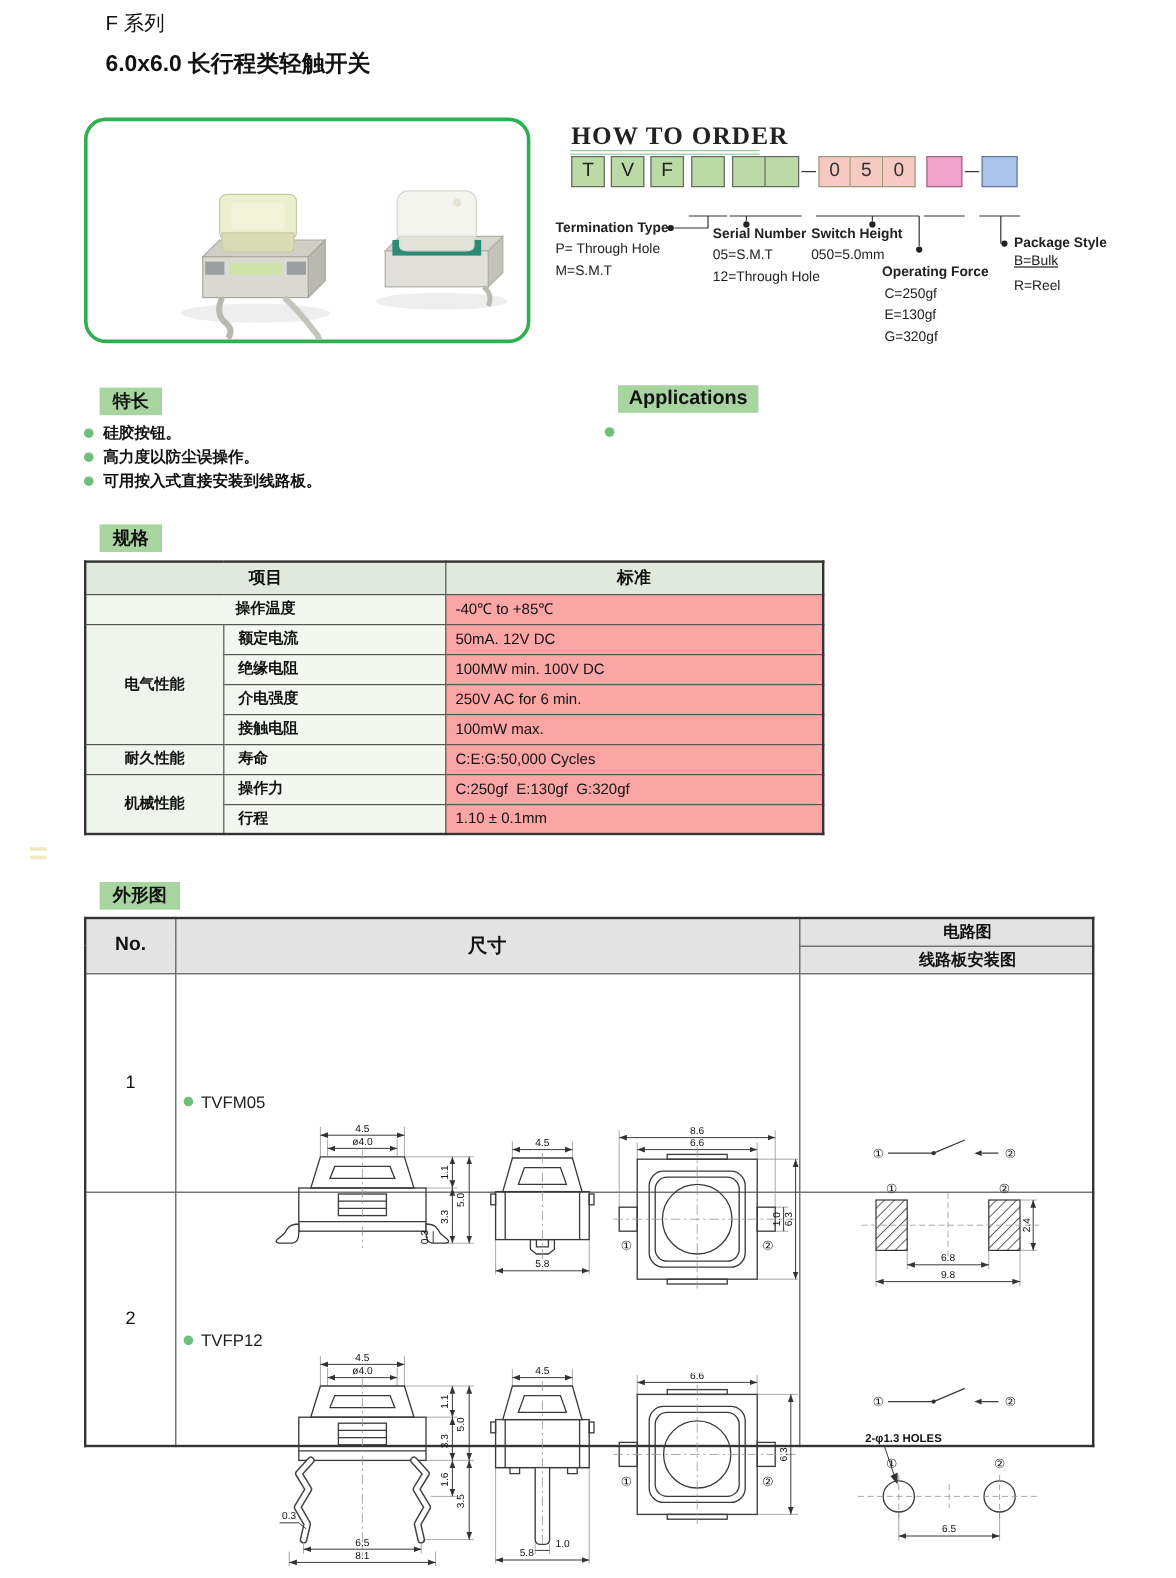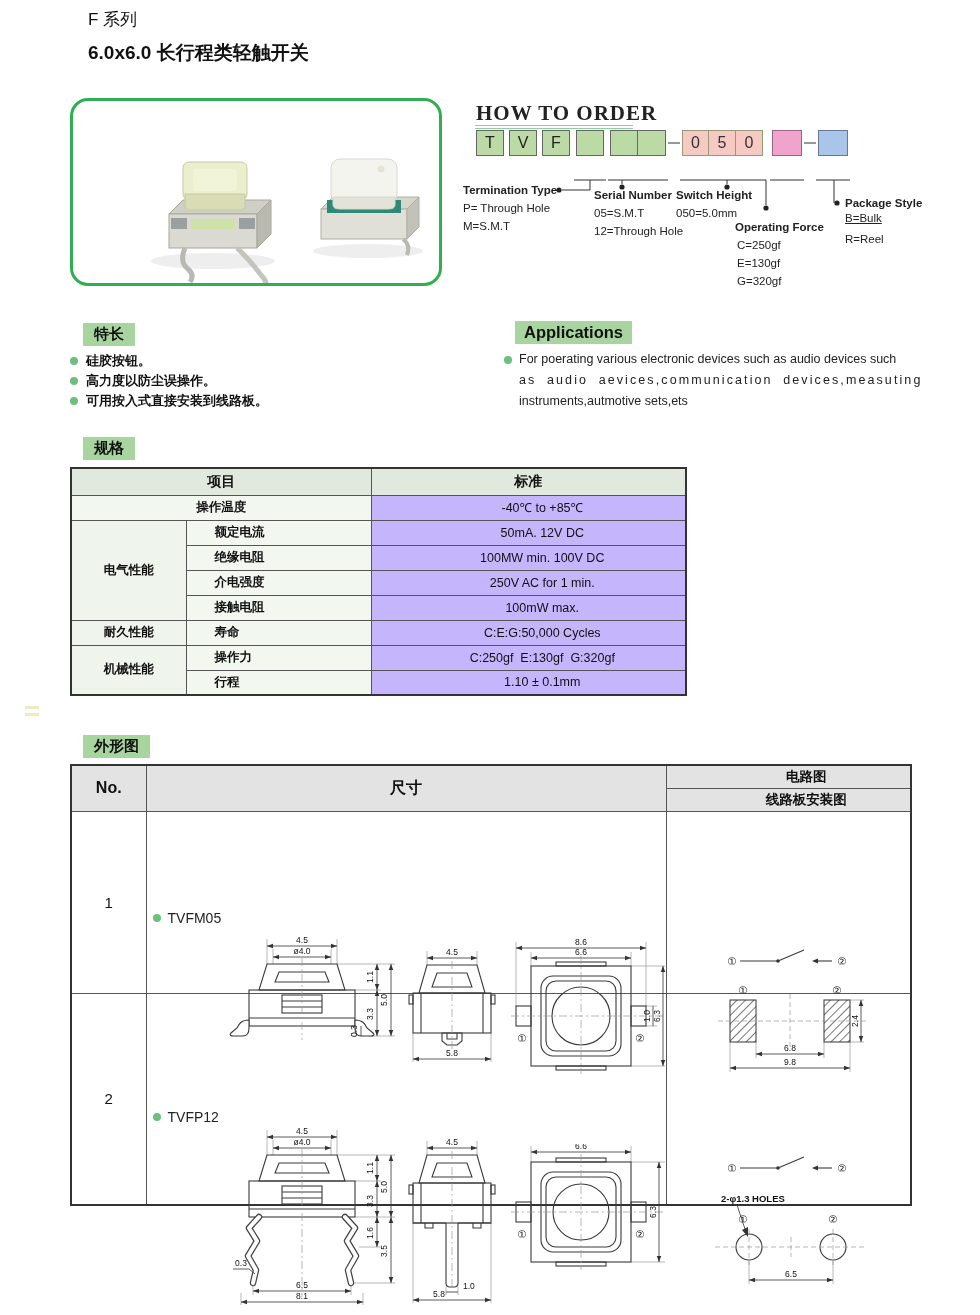--- a/index.html
+++ b/index.html
@@ -39,23 +39,23 @@
   .dot { width:8px; height:8px; border-radius:50%; background:var(--bullet_green); flex:0 0 auto; }
 
   .app-line { font-size:12.5px; color:#222; line-height:21px; white-space:nowrap; }
   .app-line.sp { letter-spacing:2.1px; word-spacing:5px; }
 
   table { border-collapse:collapse; table-layout:fixed; }
   .spec-table { width:615px; border:2px solid #333; }
   .spec-table td { border:1px solid #555; font-size:12.5px; height:25px; }
   .spec-table tr.hdr td { height:27px; background:#e1e8dd; font-size:14px; font-weight:bold; text-align:center; }
   .spec-table td.grp { background:#eff4ec; font-weight:bold; text-align:center; }
-  .spec-table td.item { background:#f2f7ef; font-weight:bold; padding-left:28px; }
+  .spec-table td.item { background:#f2f7ef; font-weight:bold; padding-left:12px; }
   .spec-table td.item.ctr { text-align:center; padding-left:0;margin-left:28px; }
-  .spec-table td.val { background:#c4b5fd; padding-left:28px; white-space:pre;text-align:center; }
+  .spec-table td.val { background:#fca5a5; padding-left:8px; white-space:pre; }
 
   .out-table { width:840px; border:2px solid #333; }
   .out-table td { border:1px solid #555; background:#fff; }
   .out-table td.hd { background:#e3e3e3; text-align:center; font-weight:bold; font-size:16px; }
   .out-table td.hd.sm { font-size:13.5px; height:23px;padding-left:36px; }
   .out-table td.no-cell { text-align:center; font-size:15px; }
   .cellwrap { position:relative; width:100%; height:100%; }
   .model { position:absolute; display:flex; align-items:center; gap:7px; font-size:14px; color:#222; }
 
   svg { display:block; }
@@ -185,25 +185,20 @@
     <span class="dot"></span>
       <span>高力度以防尘误操作。</span>
   </div>
   <div class="abs feat-item" style="left:70px; top:392px;">
     <span class="dot"></span>
       <span>可用按入式直接安装到线路板。</span>
   </div>
 
   <div class="abs sec-label en" style="left:515px; top:321px;">Applications</div>
   <div class="abs dot" style="left:504px; top:356px;"></div>
-  <div class="abs" style="left:519px; top:349px;">
-    <div class="app-line">For poerating various electronic devices such as audio devices such</div>
-    <div class="app-line sp">as audio aevices,communication devices,measuting</div>
-    <div class="app-line">instruments,autmotive sets,ets</div>
-  </div>
 
   <div class="abs sec-label" style="left:83px; top:437px;">规格</div>
   <table class="spec-table abs" style="left:70px; top:467px;">
     <colgroup>
         <col style="width:115px">
         <col style="width:185px">
         <col style="width:315px">
       </colgroup>
     <tbody>
         <tr class="hdr">
@@ -218,21 +213,21 @@
       <td rowspan="4" class="grp">电气性能</td>
       <td class="item">额定电流</td>
       <td class="val">50mA. 12V DC</td>
     </tr>
     <tr>
       <td class="item">绝缘电阻</td>
       <td class="val">100MW min. 100V DC</td>
     </tr>
     <tr>
       <td class="item">介电强度</td>
-      <td class="val">250V AC for 1 min.</td>
+      <td class="val">250V AC for 6 min.</td>
     </tr>
     <tr>
       <td class="item">接触电阻</td>
       <td class="val">100mW max.</td>
     </tr>
     <tr>
       <td class="grp">耐久性能</td>
       <td class="item">寿命</td>
       <td class="val">C:E:G:50,000 Cycles</td>
     </tr>

